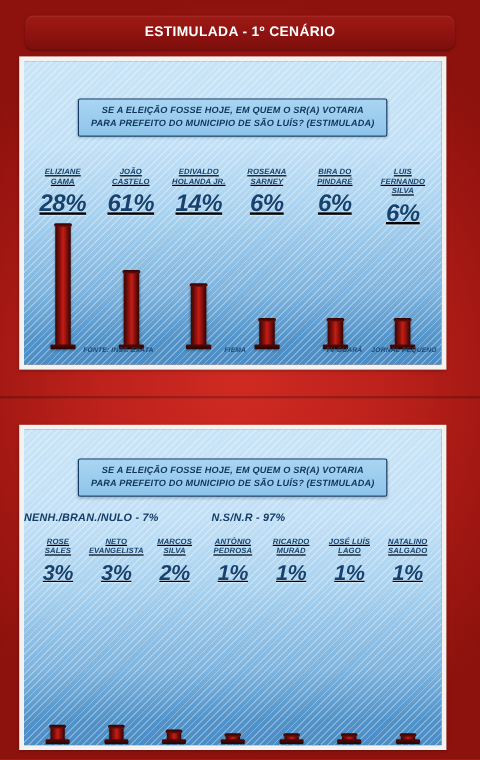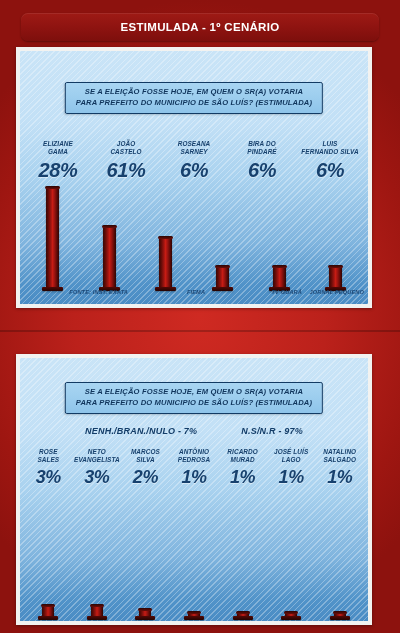--- a/index.html
+++ b/index.html
@@ -96,37 +96,37 @@
   }
   #qbox-1 { top: 31px; }
   #qbox-2 { top: 24px; }
 
   
   .blankrow {
     position: absolute;
     top: 68px;
     left: 0; right: 0;
     display: flex;
-    justify-content: center;
     gap: 44px;
   }
   .blankrow span {
     color: #143d68;
     font-size: 9px;
     font-weight: bold;
     font-style: italic;
     letter-spacing: 0.2px;
     white-space: nowrap;
   }
 
   
   .cands {
     position: absolute;
     left: 4px; right: 4px;
     display: flex;
+    text-decoration: underline;
   }
   #cands-1 { top: 89px; }
   #cands-2 { top: 90px; }
 
   .cand { flex: 1; text-align: center; }
 
   .cand-name {
     color: #17406c;
     font-size: 6.4px;
     font-weight: bold;
@@ -235,20 +235,25 @@
       <div class="cand-name">ELIZIANE
 GAMA</div>
       <div class="cand-pct">28%</div>
     </div>
     <div class="cand">
       <div class="cand-name">JOÃO
 CASTELO</div>
       <div class="cand-pct">61%</div>
     </div>
     <div class="cand">
+      <div class="cand-name">EDIVALDO
+HOLANDA JR.</div>
+      <div class="cand-pct">14%</div>
+    </div>
+    <div class="cand">
       <div class="cand-name">ROSEANA
 SARNEY</div>
       <div class="cand-pct">6%</div>
     </div>
     <div class="cand">
       <div class="cand-name">BIRA DO
 PINDARÉ</div>
       <div class="cand-pct">6%</div>
     </div>
     <div class="cand">

